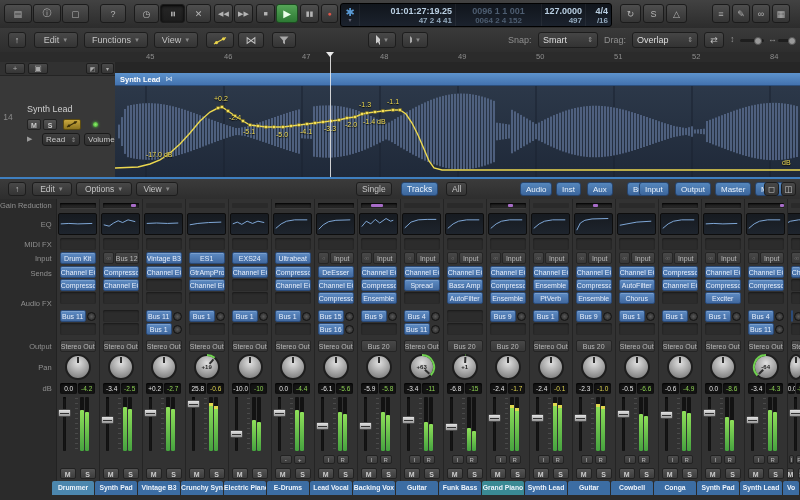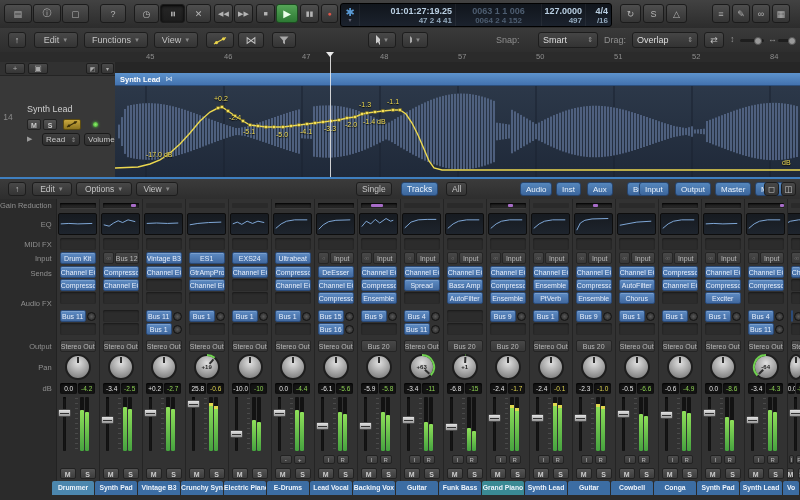--- a/index.html
+++ b/index.html
@@ -169,21 +169,21 @@
     <div id="lcd">
       <div class="lcds" id="lcd-gear">
         <span class="gear">✱</span>
         <span class="gear-arrow">▾</span>
       </div>
       <div class="lcds" style="width:96px;align-items:flex-end">
         <span class="lcdt">01:01:27:19.25</span>
         <span class="lcdb">47 2 4 41</span>
       </div>
       <div class="lcds dim" style="width:86px;align-items:center">
-        <span class="lcdt">0063 1 1 006</span>
+        <span class="lcdt">0096 1 1 001</span>
         <span class="lcdb">0064 2 4 152</span>
       </div>
       <div class="lcds" style="width:44px;align-items:flex-end">
         <span class="lcdt">127.0000</span>
         <span class="lcdb">497</span>
       </div>
       <div class="lcds" style="flex:1;align-items:flex-end">
         <span class="lcdt">4/4</span>
         <span class="lcdb">/16</span>
       </div>
@@ -249,21 +249,21 @@
           <path d="M1 0 L7 6 L4.4 6.4 L6 9.4 L4.6 10 L3 7 L1 8.6 Z" fill="#ccc"></path>
         </svg>
       <span class="carat">▼</span>
     </div>
     <div class="mbtn" style="left:402px;width:26px">
       <svg width="7" height="9">
           <path d="M1 0 L6 5 L3.8 5.4 L5 8 L3.8 8.6 L2.6 6 L1 7.4 Z" fill="#aaa"></path>
         </svg>
       <span class="carat">▼</span>
     </div>
-    <span class="mlabel" style="left:496px">Snap:</span>
+    <span class="mlabel" style="left:508px">Snap:</span>
     <div class="msel" style="left:538px;width:60px">
       <span>Smart</span>
       <span class="updn">⇕</span>
     </div>
     <span class="mlabel" style="left:604px">Drag:</span>
     <div class="msel" style="left:632px;width:66px">
       <span>Overlap</span>
       <span class="updn">⇕</span>
     </div>
     <div class="mbtn" style="left:704px;width:20px;padding:0">⇄</div>
@@ -275,21 +275,21 @@
     <div class="ztrack" style="left:778px;width:18px">
         <div class="zhandle" style="left:10px"></div>
       </div>
   </div>
 
   <div id="ruler">
       <span class="rtick" style="left: 146px;">45</span>
       <span class="rtick" style="left: 224px;">46</span>
       <span class="rtick" style="left: 302px;">47</span>
       <span class="rtick" style="left: 380px;">48</span>
-      <span class="rtick" style="left: 458px;">57</span>
+      <span class="rtick" style="left: 458px;">49</span>
       <span class="rtick" style="left: 536px;">50</span>
       <span class="rtick" style="left: 614px;">51</span>
       <span class="rtick" style="left: 692px;">52</span>
       <span class="rtick" style="left: 770px;">84</span>
     </div>
 
   <div id="trackarea">
     <div id="theader">
       <div id="minibar">
         <div class="tinybtn" style="left:5px;width:20px">+</div>

